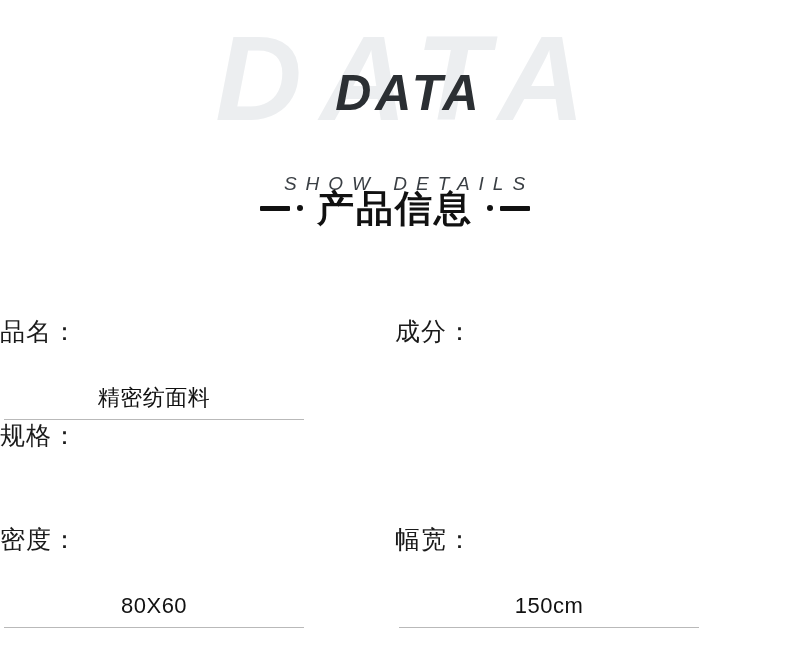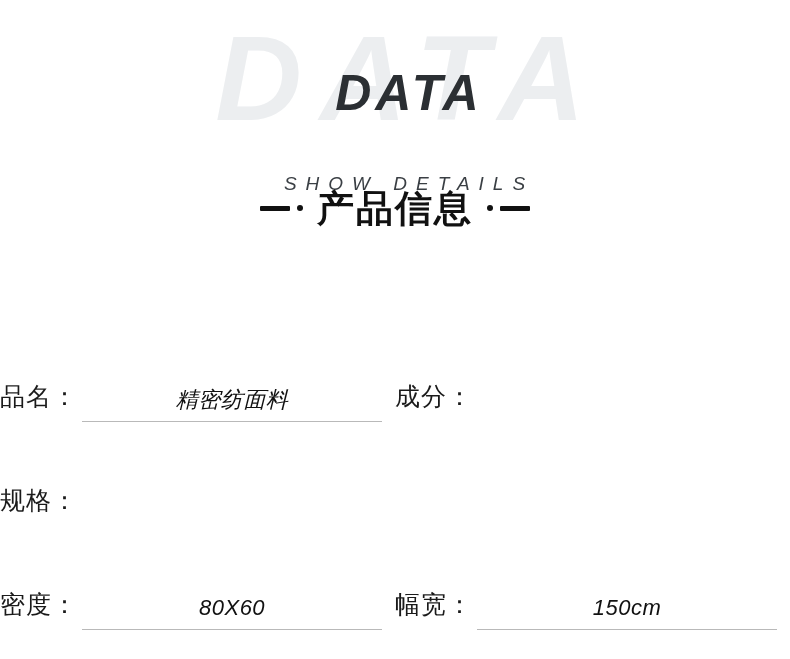--- a/index.html
+++ b/index.html
@@ -113,44 +113,44 @@
   }
   .spec-row {
     display: flex;
     width: 100%;
     height: 104px;
   }
   .spec-cell {
     width: 50%;
     box-sizing: border-box;
     display: flex;
-    flex-direction: row;
-    align-items: flex-end;
+    flex-direction: column;
+    align-items: flex-start;
     justify-content: flex-start;
+    gap: 28px;
   }
   .spec-cell .label {
     font-size: 25px;
     color: #1a1a1a;
     line-height: 1.1;
     margin-bottom: 12px;
     letter-spacing: 1px;
   }
   .spec-cell .value-wrap {
     width: 78%;
     display: flex;
     flex-direction: column;
     align-items: center;
   }
   .spec-cell .value {
     font-size: 22px;
     color: #111;
     line-height: 1.1;
     padding-bottom: 9px;
     letter-spacing: 0.5px;
-    font-style: italic;
   }
   .rule {
     width: 100%;
     height: 1px;
     background: #b9b9b9;
   }
   .rule.left-rule {
     width: 300px;
   }
   .rule.right-rule {

